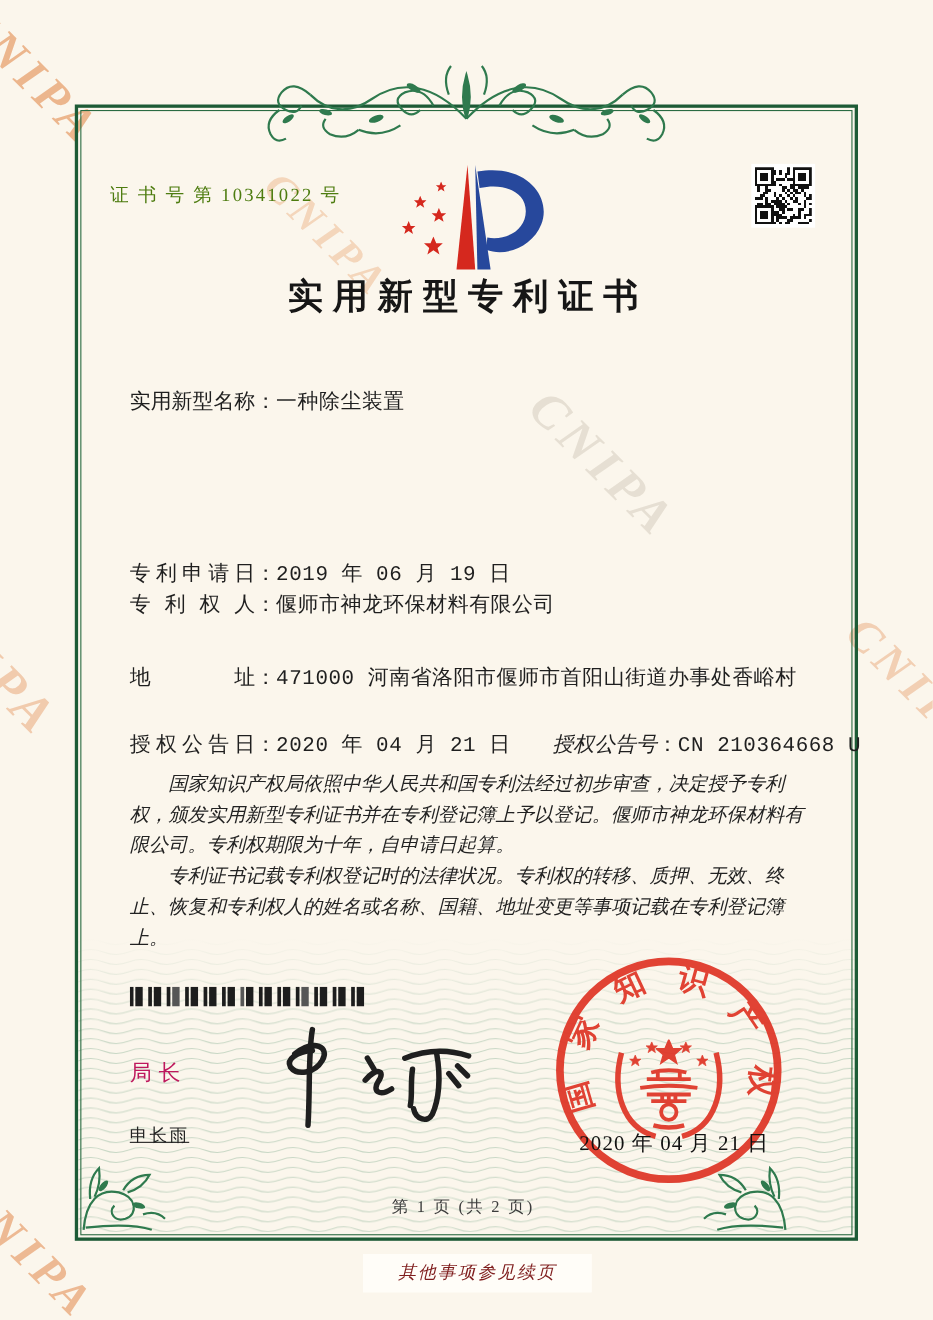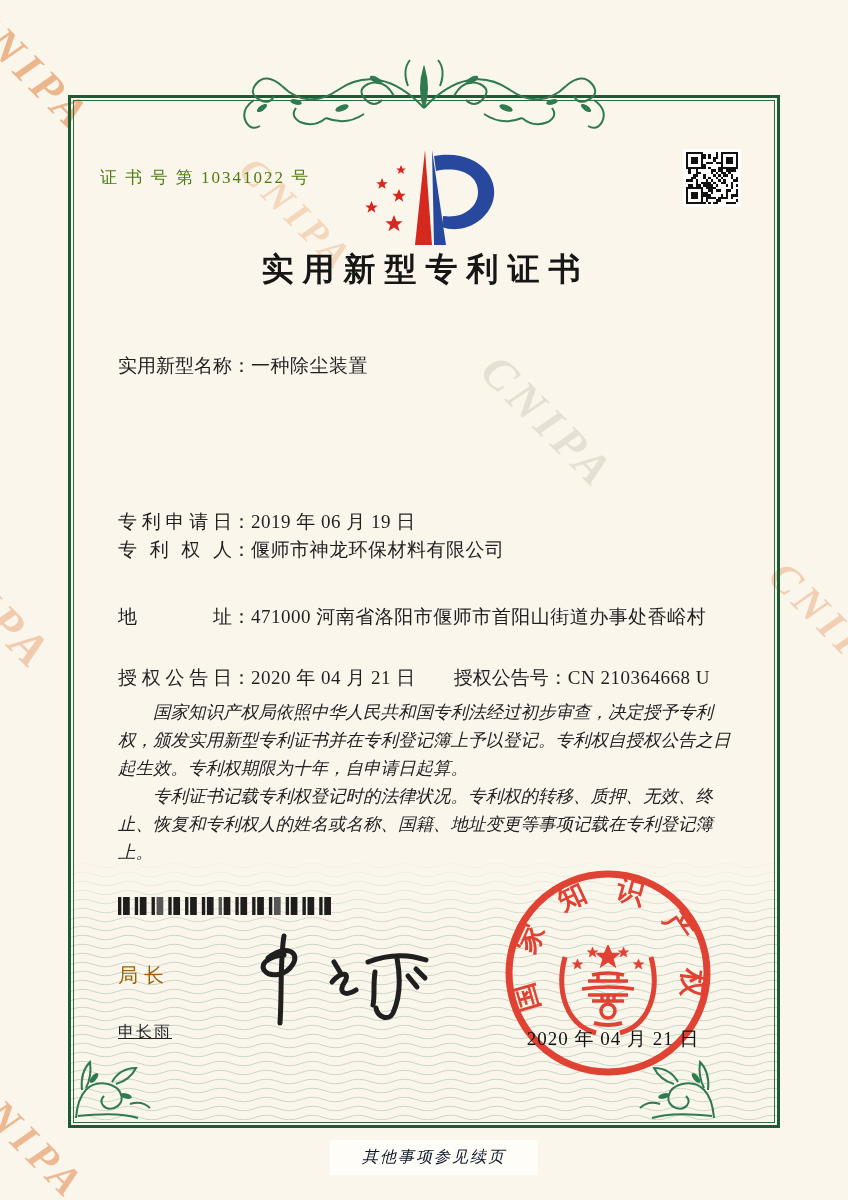--- a/index.html
+++ b/index.html
@@ -23,42 +23,42 @@
       border:3px solid #1d5b36;}
   .cert-border::after{content:"";position:absolute;inset:2px;border:1px solid #2a6b42;}
 
   .abs{position:absolute;}
   .cert-no{left:100px;top:132px;font-size:17px;color:#4d7c0f;letter-spacing:2px;margin-top:34px;}
   .title{left:68px;top:248px;width:706px;text-align:center;font-size:32px;font-weight:bold;
          color:#161616;letter-spacing:9px;text-indent:9px;}
 
   .field-row{left:118px;width:640px;font-size:19px;color:#1f1f1f;line-height:27px;white-space:nowrap;}
   .fl{display:inline-block;width:114px;text-align:justify;text-align-last:justify;vertical-align:top;}
-  .fv{letter-spacing:.5px;}
-  .pair2{margin-left:38px;}
+  .fv{letter-spacing:.5px;font-family:Liberation Mono, monospace;}
+  .pair2{margin-left:38px;font-style:italic;}
   .r1{top:352px}.r2{top:404px}.r3{top:456px}.r4{top:508px}.r5{top:536px}.r6{top:603px}.r7{top:664px}
 
   .body-text{left:118px;top:698px;width:618px;font-size:17.5px;line-height:1.6;
       color:#222;font-style:italic;}
   .body-text p{margin:0;text-indent:2em;}
 
   .barcode-box{left:118px;top:897px;width:218px;height:18px;}
-  .sig-title{left:118px;top:962px;font-size:20px;letter-spacing:6px;color:#a16207;
+  .sig-title{left:118px;top:962px;font-size:20px;letter-spacing:6px;color:#be185d;
       font-family:"Liberation Sans","DejaVu Sans",sans-serif;}
   .sig-name{left:118px;top:1022px;font-size:16px;letter-spacing:2px;color:#222;
       font-family:"Liberation Sans","DejaVu Sans",sans-serif;text-decoration:underline;}
   .sig-svg{left:246px;top:928px;}
 
   .seal-svg{left:498px;top:863px;}
   .seal-date{left:518px;top:1026px;width:190px;text-align:center;font-size:19px;color:#111;
       letter-spacing:1px;white-space:nowrap;}
 
   .page-info{left:68px;top:1088px;width:706px;text-align:center;font-size:15px;color:#3c3c3c;letter-spacing:2px;}
   .note-box{left:330px;top:1140px;width:188px;background:#fffdf8;text-align:center;
-      padding:7px 10px;font-size:16px;font-style:italic;color:#0f172a;letter-spacing:2px;}
+      padding:7px 10px;font-size:16px;font-style:italic;color:#7f1d1d;letter-spacing:2px;}
 
   .waves{left:71px;top:852px;}
   .ornament-top{left:154px;top:56px;}
   .corner-l{left:72px;top:1034px;}
   .corner-r{left:632px;top:1034px;transform:scaleX(-1);}
   svg{display:block;}
 </style>
 </head>
 <body>
 
@@ -304,21 +304,21 @@
     <span class="fl">专利权人</span><span>：</span><span class="fv">偃师市神龙环保材料有限公司</span>
   </div>
   <div class="abs field-row r6">
     <span class="fl">地址</span><span>：</span><span class="fv">471000 河南省洛阳市偃师市首阳山街道办事处香峪村</span>
   </div>
   <div class="abs field-row r7">
     <span class="fl">授权公告日</span><span>：</span><span class="fv">2020 年 04 月 21 日</span><span class="pair2">授权公告号</span><span>：</span><span class="fv">CN 210364668 U</span>
   </div>
 
   <div class="abs body-text">
-    <p>国家知识产权局依照中华人民共和国专利法经过初步审查，决定授予专利权，颁发实用新型专利证书并在专利登记簿上予以登记。专利权自授权公告之日起生效。专利权期限为十年，自申请日起算。</p>
+    <p>国家知识产权局依照中华人民共和国专利法经过初步审查，决定授予专利权，颁发实用新型专利证书并在专利登记簿上予以登记。偃师市神龙环保材料有限公司。专利权期限为十年，自申请日起算。</p>
     <p>专利证书记载专利权登记时的法律状况。专利权的转移、质押、无效、终止、恢复和专利权人的姓名或名称、国籍、地址变更等事项记载在专利登记簿上。</p>
   </div>
 
   <div class="abs barcode-box">
     <svg id="bc" width="218" height="18" preserveAspectRatio="none" viewBox="0 0 130 18">
         <rect x="0" y="0" width="2" height="18" fill="#1d1d1d"></rect>
         <rect x="3" y="0" width="4" height="18" fill="#1d1d1d"></rect>
         <rect x="10" y="0" width="2" height="18" fill="#1d1d1d"></rect>
         <rect x="13" y="0" width="4" height="18" fill="#1d1d1d"></rect>
         <rect x="20" y="0" width="2" height="18" fill="#1d1d1d"></rect>
@@ -388,15 +388,16 @@
           <path d="M-6 20 V14 M0 20 V14 M6 20 V14"></path>
           <path d="M-16 20 H16"></path>
           <circle cx="0" cy="30" r="7"></circle>
           <path d="M-14 42 Q0 46 14 42" stroke-width="4"></path>
         </g>
       </g>
     </g>
   </svg>
   <div class="abs seal-date">2020 年 04 月 21 日</div>
 
+  <div class="abs page-info">第 1 页 (共 2 页)</div>
   <div class="abs note-box">其他事项参见续页</div>
 
 </div>
 
 </body></html>

